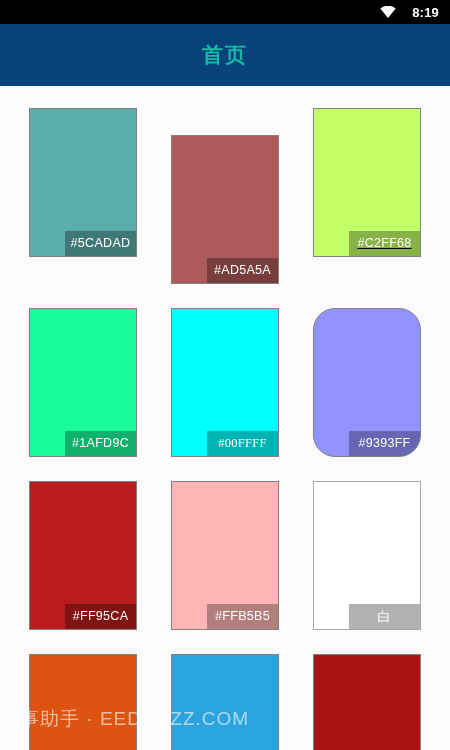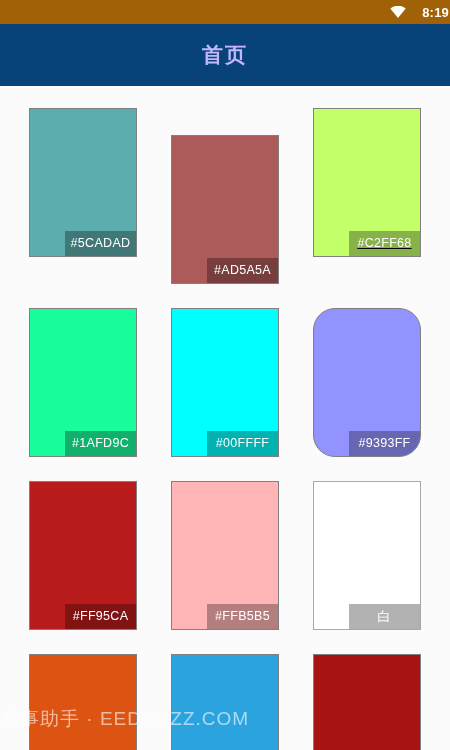--- a/index.html
+++ b/index.html
@@ -12,46 +12,46 @@
   #app {
     position:relative;
     width:450px; height:750px;
     background:#fbfbfb;
     overflow:hidden;
   }
 
   
   .statusbar {
     height:24px;
-    background:#a16207;
+    background:#000000;
     display:flex;
     align-items:center;
     justify-content:flex-end;
-    padding-right:1px;
+    padding-right:11px;
     gap:16px;
   }
   .wifi-icon { display:block; width:16px; height:12px; }
   .status-time {
     color:#ffffff;
     font-size:13px;
     font-weight:bold;
     letter-spacing:.2px;
     line-height:1;
   }
 
   
   .appbar {
     height:62px;
     background:#074279;
     display:flex;
     align-items:center;
     justify-content:center;
   }
   .appbar-title {
-    color:#c4b5fd;
+    color:#14b8a6;
     font-size:21px;
     font-weight:bold;
     letter-spacing:2px;
   }
 
   
   .grid {
     padding:10px 12px 0 12px;
     display:flex;
     flex-wrap:wrap;
@@ -134,21 +134,21 @@
         <div class="tile" style="background: rgb(194, 255, 104); border-color: rgb(128, 128, 128); text-decoration: underline;">
           <div class="tile-label">#C2FF68</div>
         </div>
       </div>
       <div class="cell">
         <div class="tile" style="background: rgb(26, 253, 156); border-color: rgb(128, 128, 128);">
           <div class="tile-label">#1AFD9C</div>
         </div>
       </div>
       <div class="cell">
-        <div class="tile" style="background: rgb(0, 255, 255); border-color: rgb(128, 128, 128);">
+        <div class="tile" style="background: rgb(0, 255, 255); border-color: rgb(128, 128, 128); font-family: Liberation Serif, serif;">
           <div class="tile-label">#00FFFF</div>
         </div>
       </div>
       <div class="cell">
         <div class="tile" style="background: rgb(147, 147, 255); border-color: rgb(128, 128, 128); border-radius: 22px;">
           <div class="tile-label">#9393FF</div>
         </div>
       </div>
       <div class="cell">
         <div class="tile" style="background: #b91c1c; border-color: rgb(128, 128, 128);">

